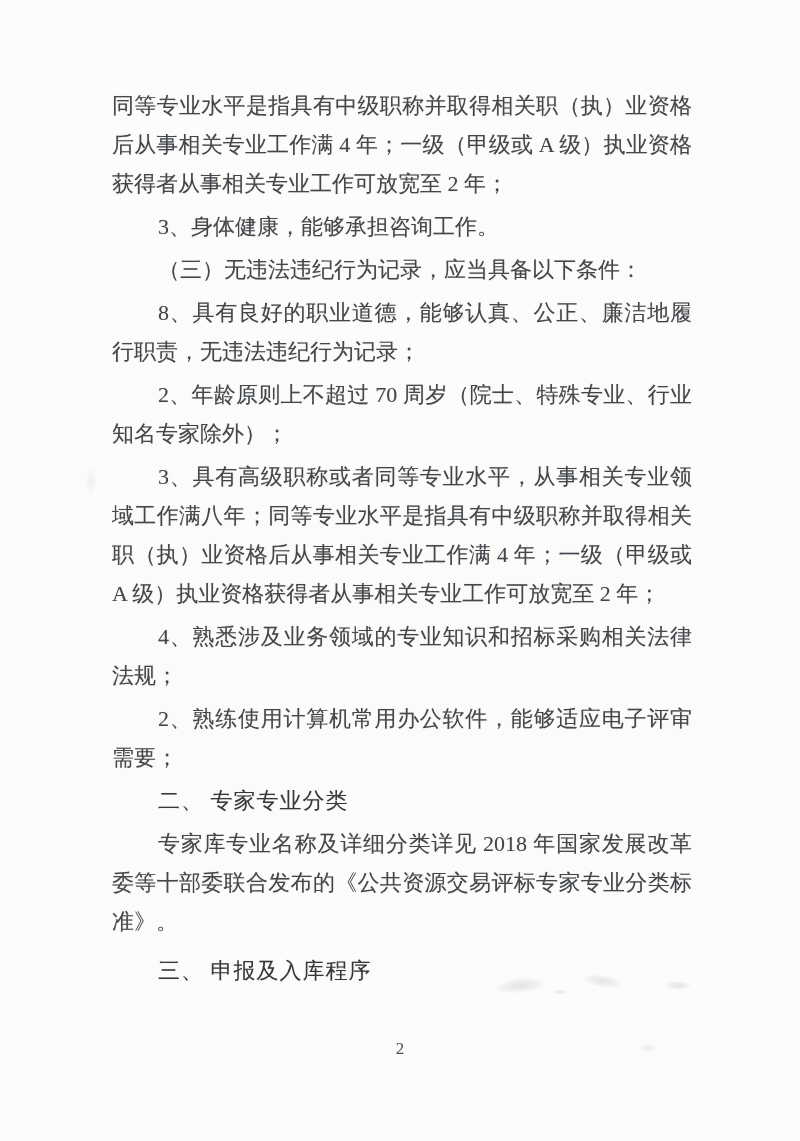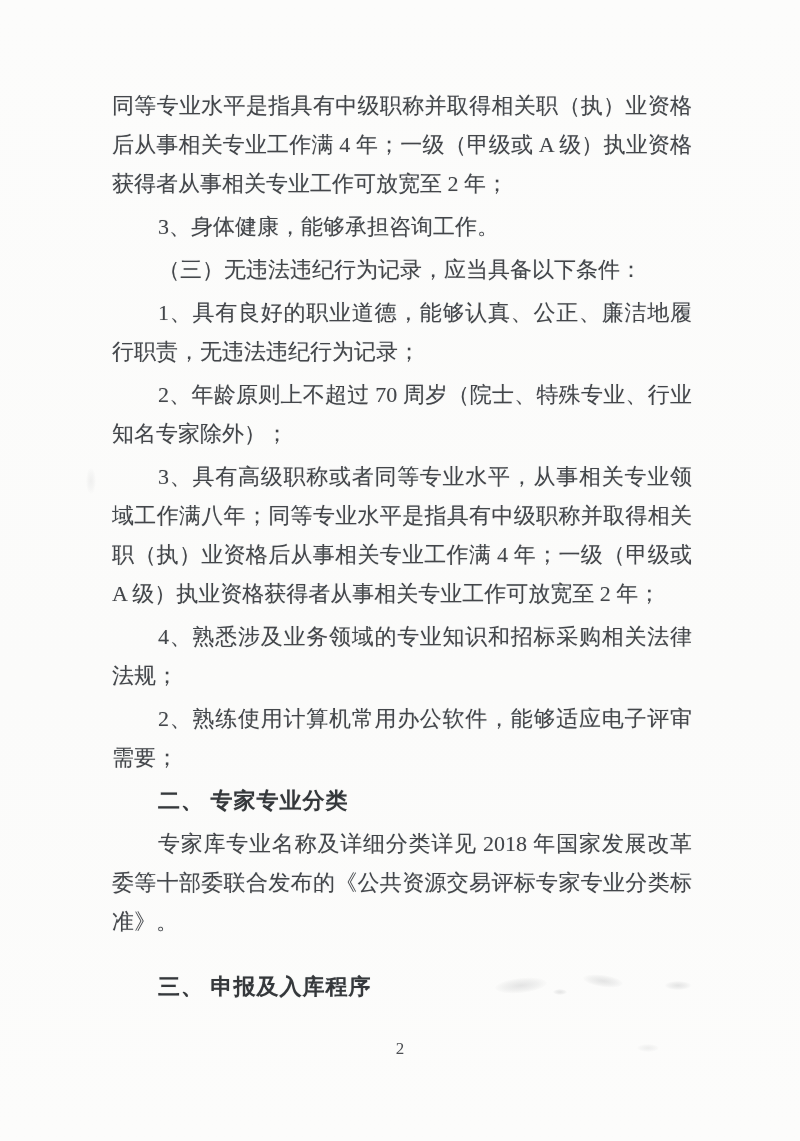--- a/index.html
+++ b/index.html
@@ -27,26 +27,26 @@
     text-justify: inter-ideograph;
     text-shadow: 0 0 1px rgba(95, 100, 105, 0.35);
   }
   .para {
     margin: 0 0 4px 0;
   }
   .indent {
     text-indent: 46px;
   }
   .heading {
-    font-weight: 700;
+    font-weight: 400;
     color: #35383b;
     letter-spacing: 1px;
   }
   .heading-last {
-    margin-top: 26px;
+    margin-top: 10px;
   }
   .page-number {
     position: absolute;
     top: 1038px;
     left: 0;
     width: 100%;
     text-align: center;
     font-size: 17px;
     line-height: 22px;
     color: #4c4f53;
@@ -68,21 +68,21 @@
 </style>
 </head>
 <body>
 
 <div class="sheet">
 
   <div class="doc-body">
     <p class="para">同等专业水平是指具有中级职称并取得相关职（执）业资格后从事相关专业工作满 4 年；一级（甲级或 A 级）执业资格获得者从事相关专业工作可放宽至 2 年；</p>
     <p class="para indent">3、身体健康，能够承担咨询工作。</p>
     <p class="para indent">（三）无违法违纪行为记录，应当具备以下条件：</p>
-    <p class="para indent">1、具有良好的职业道德，能够认真、公正、廉洁地履行职责，无违法违纪行为记录；</p>
+    <p class="para indent">8、具有良好的职业道德，能够认真、公正、廉洁地履行职责，无违法违纪行为记录；</p>
     <p class="para indent">2、年龄原则上不超过 70 周岁（院士、特殊专业、行业知名专家除外）；</p>
     <p class="para indent">3、具有高级职称或者同等专业水平，从事相关专业领域工作满八年；同等专业水平是指具有中级职称并取得相关职（执）业资格后从事相关专业工作满 4 年；一级（甲级或 A 级）执业资格获得者从事相关专业工作可放宽至 2 年；</p>
     <p class="para indent">4、熟悉涉及业务领域的专业知识和招标采购相关法律法规；</p>
     <p class="para indent">2、熟练使用计算机常用办公软件，能够适应电子评审需要；</p>
     <p class="para indent heading">二、 专家专业分类</p>
     <p class="para indent">专家库专业名称及详细分类详见 2018 年国家发展改革委等十部委联合发布的《公共资源交易评标专家专业分类标准》。</p>
     <p class="para indent heading heading-last">三、 申报及入库程序</p>
   </div>
 
   <div class="smudge smudge-1"></div>

